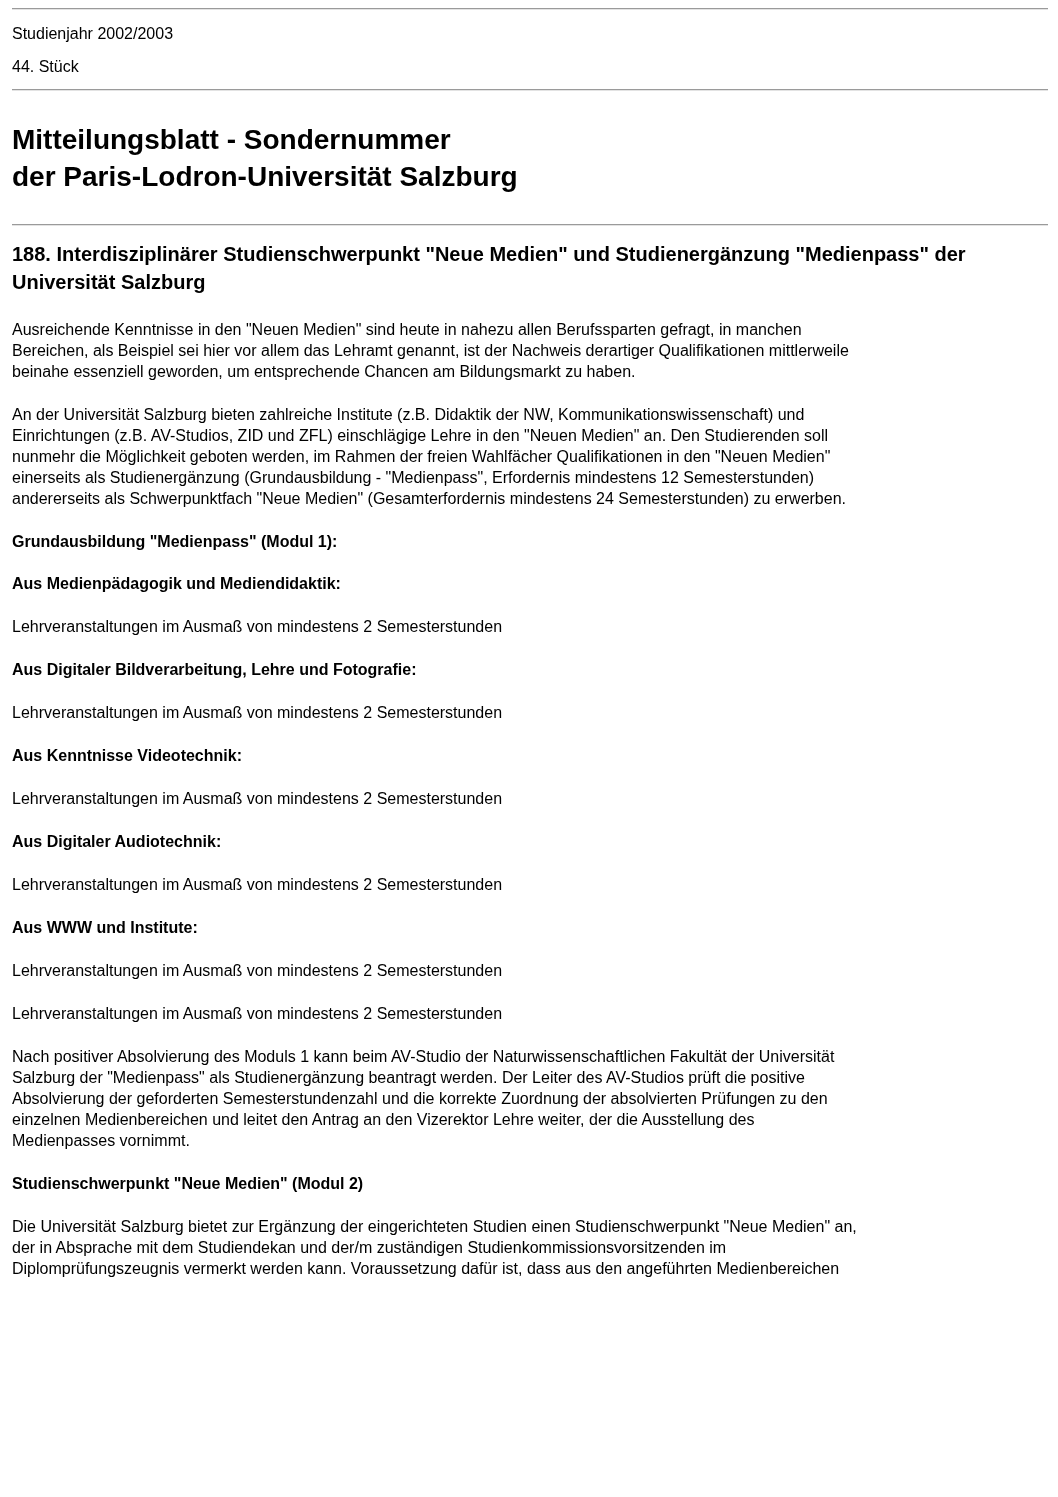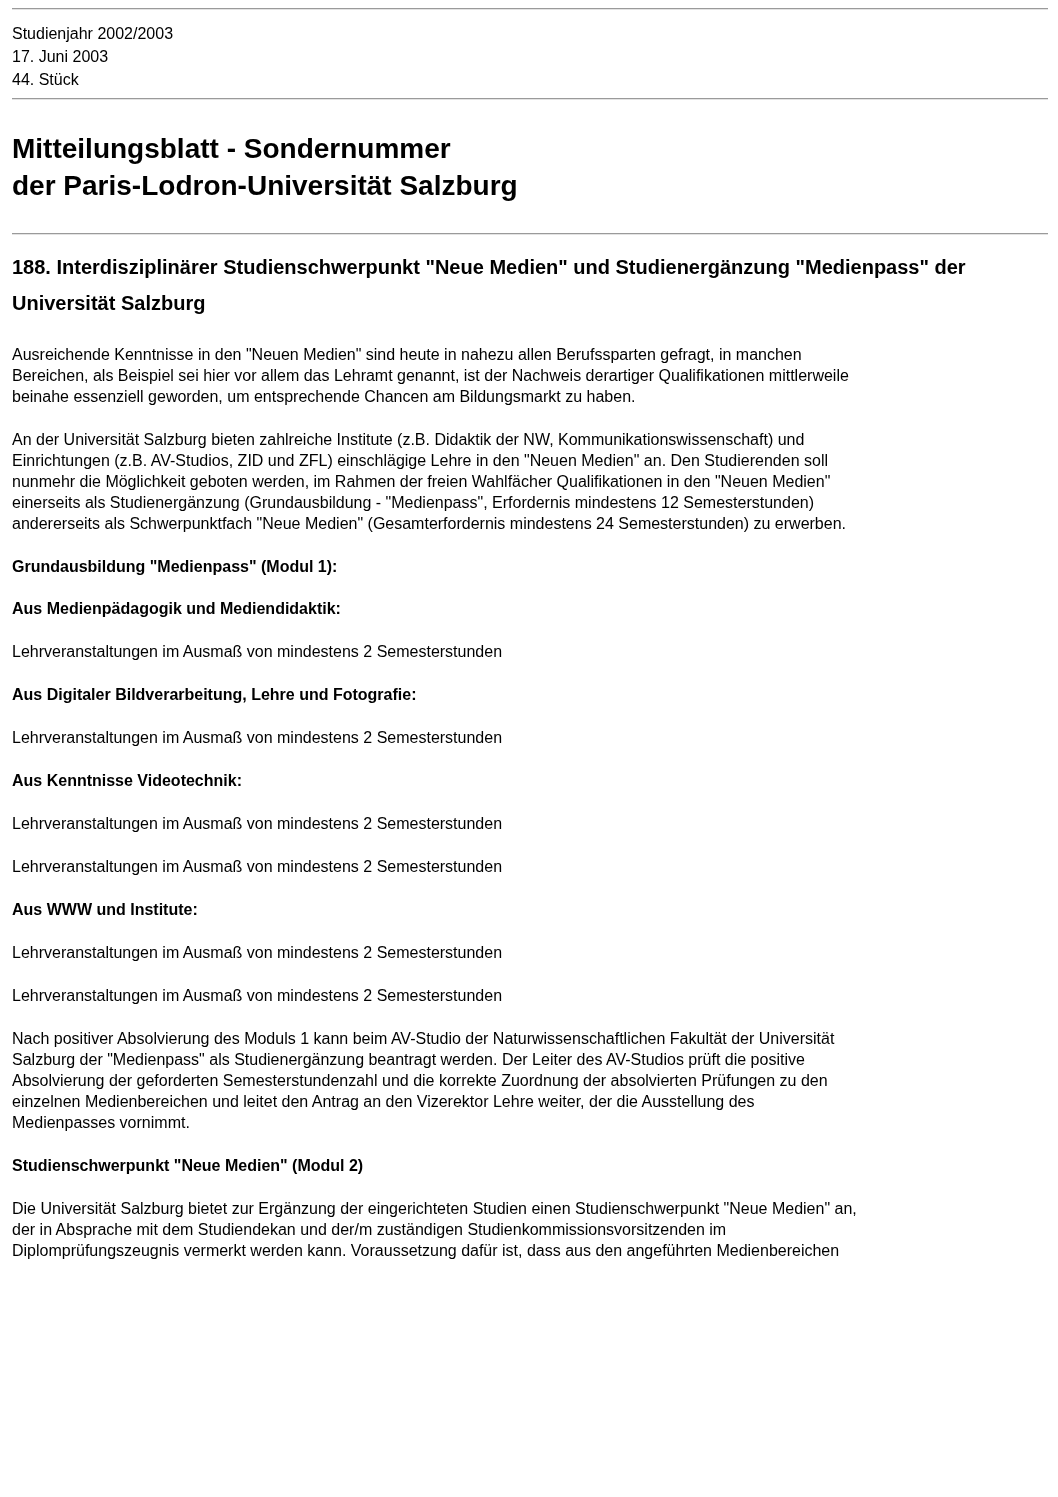--- a/index.html
+++ b/index.html
@@ -17,49 +17,48 @@
     color: #000000;
   }
   hr {
     height: 0;
     border: 0;
     border-top: 1px solid #9a9a9a;
     border-bottom: 1px solid #e3e3e3;
     margin: 8px 0 13px 0;
   }
   p, h1, h3, h4 { white-space: pre-line; }
-  .masthead p { margin: 2px 0; }
+  .masthead p { margin: 12px 0; }
   h1 {
     font-size: 28px;
     line-height: 37px;
     font-weight: 700;
     margin: 30px 0 29px 0;
   }
   h3 {
     font-size: 20px;
-    line-height: 36px;
+    line-height: 28px;
     font-weight: 700;
     margin: 14px 0 23px 0;
   }
   h4 {
     font-size: 16px;
     line-height: 21px;
     font-weight: 700;
     margin: 21px 0;
   }
   .content p { margin: 22px 0; }
 </style>
 </head>
 <body>
 
 <hr>
 
 <div class="masthead">
   <p>Studienjahr 2002/2003</p>
-  <p>17. Juni 2003</p>
   <p>44. Stück</p>
 </div>
 
 <hr>
 
 <h1>Mitteilungsblatt - Sondernummer
 der Paris-Lodron-Universität Salzburg</h1>
 
 <hr>
 
@@ -81,20 +80,21 @@
 
   <h4>Aus Medienpädagogik und Mediendidaktik:</h4>
   <p>Lehrveranstaltungen im Ausmaß von mindestens 2 Semesterstunden</p>
 
   <h4>Aus Digitaler Bildverarbeitung, Lehre und Fotografie:</h4>
   <p>Lehrveranstaltungen im Ausmaß von mindestens 2 Semesterstunden</p>
 
   <h4>Aus Kenntnisse Videotechnik:</h4>
   <p>Lehrveranstaltungen im Ausmaß von mindestens 2 Semesterstunden</p>
 
+  <h4>Aus Digitaler Audiotechnik:</h4>
   <p>Lehrveranstaltungen im Ausmaß von mindestens 2 Semesterstunden</p>
 
   <h4>Aus WWW und Institute:</h4>
   <p>Lehrveranstaltungen im Ausmaß von mindestens 2 Semesterstunden</p>
 
   <p>Lehrveranstaltungen im Ausmaß von mindestens 2 Semesterstunden</p>
 
   <p>Nach positiver Absolvierung des Moduls 1 kann beim AV-Studio der Naturwissenschaftlichen Fakultät der Universität
 Salzburg der "Medienpass" als Studienergänzung beantragt werden. Der Leiter des AV-Studios prüft die positive
 Absolvierung der geforderten Semesterstundenzahl und die korrekte Zuordnung der absolvierten Prüfungen zu den

